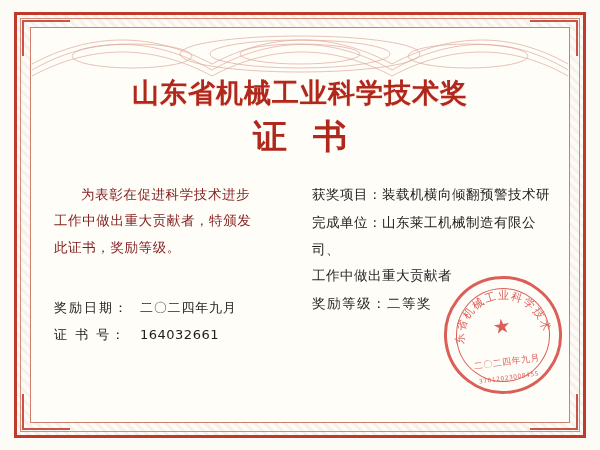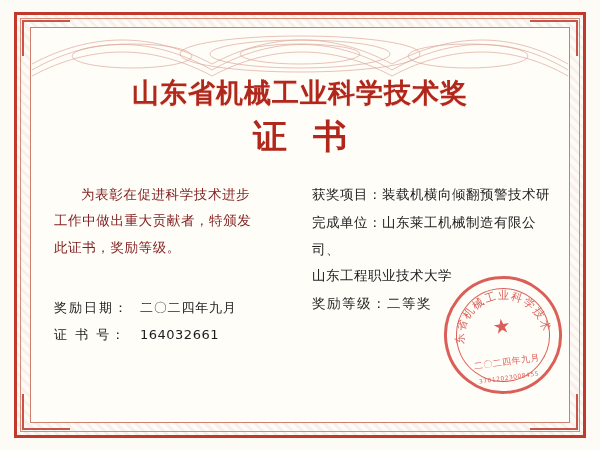--- a/index.html
+++ b/index.html
@@ -268,21 +268,21 @@
           </div>
         </div>
       </div>
 
       <div class="col-right">
         <div class="field">
           <span class="label">获奖项目：</span><span class="value">装载机横向倾翻预警技术研</span>
         </div>
         <div class="field">
           <span class="label">完成单位：</span><span class="value">山东莱工机械制造有限公司、</span>
-          <div class="value">山东工程职业技术大学</div>
+          <div class="value">工作中做出重大贡献者</div>
         </div>
         <div class="field level">
           <span class="label">奖励等级：</span><span class="value">二等奖</span>
         </div>
       </div>
 
     </div>
   </div>
 
   <div class="seal">

